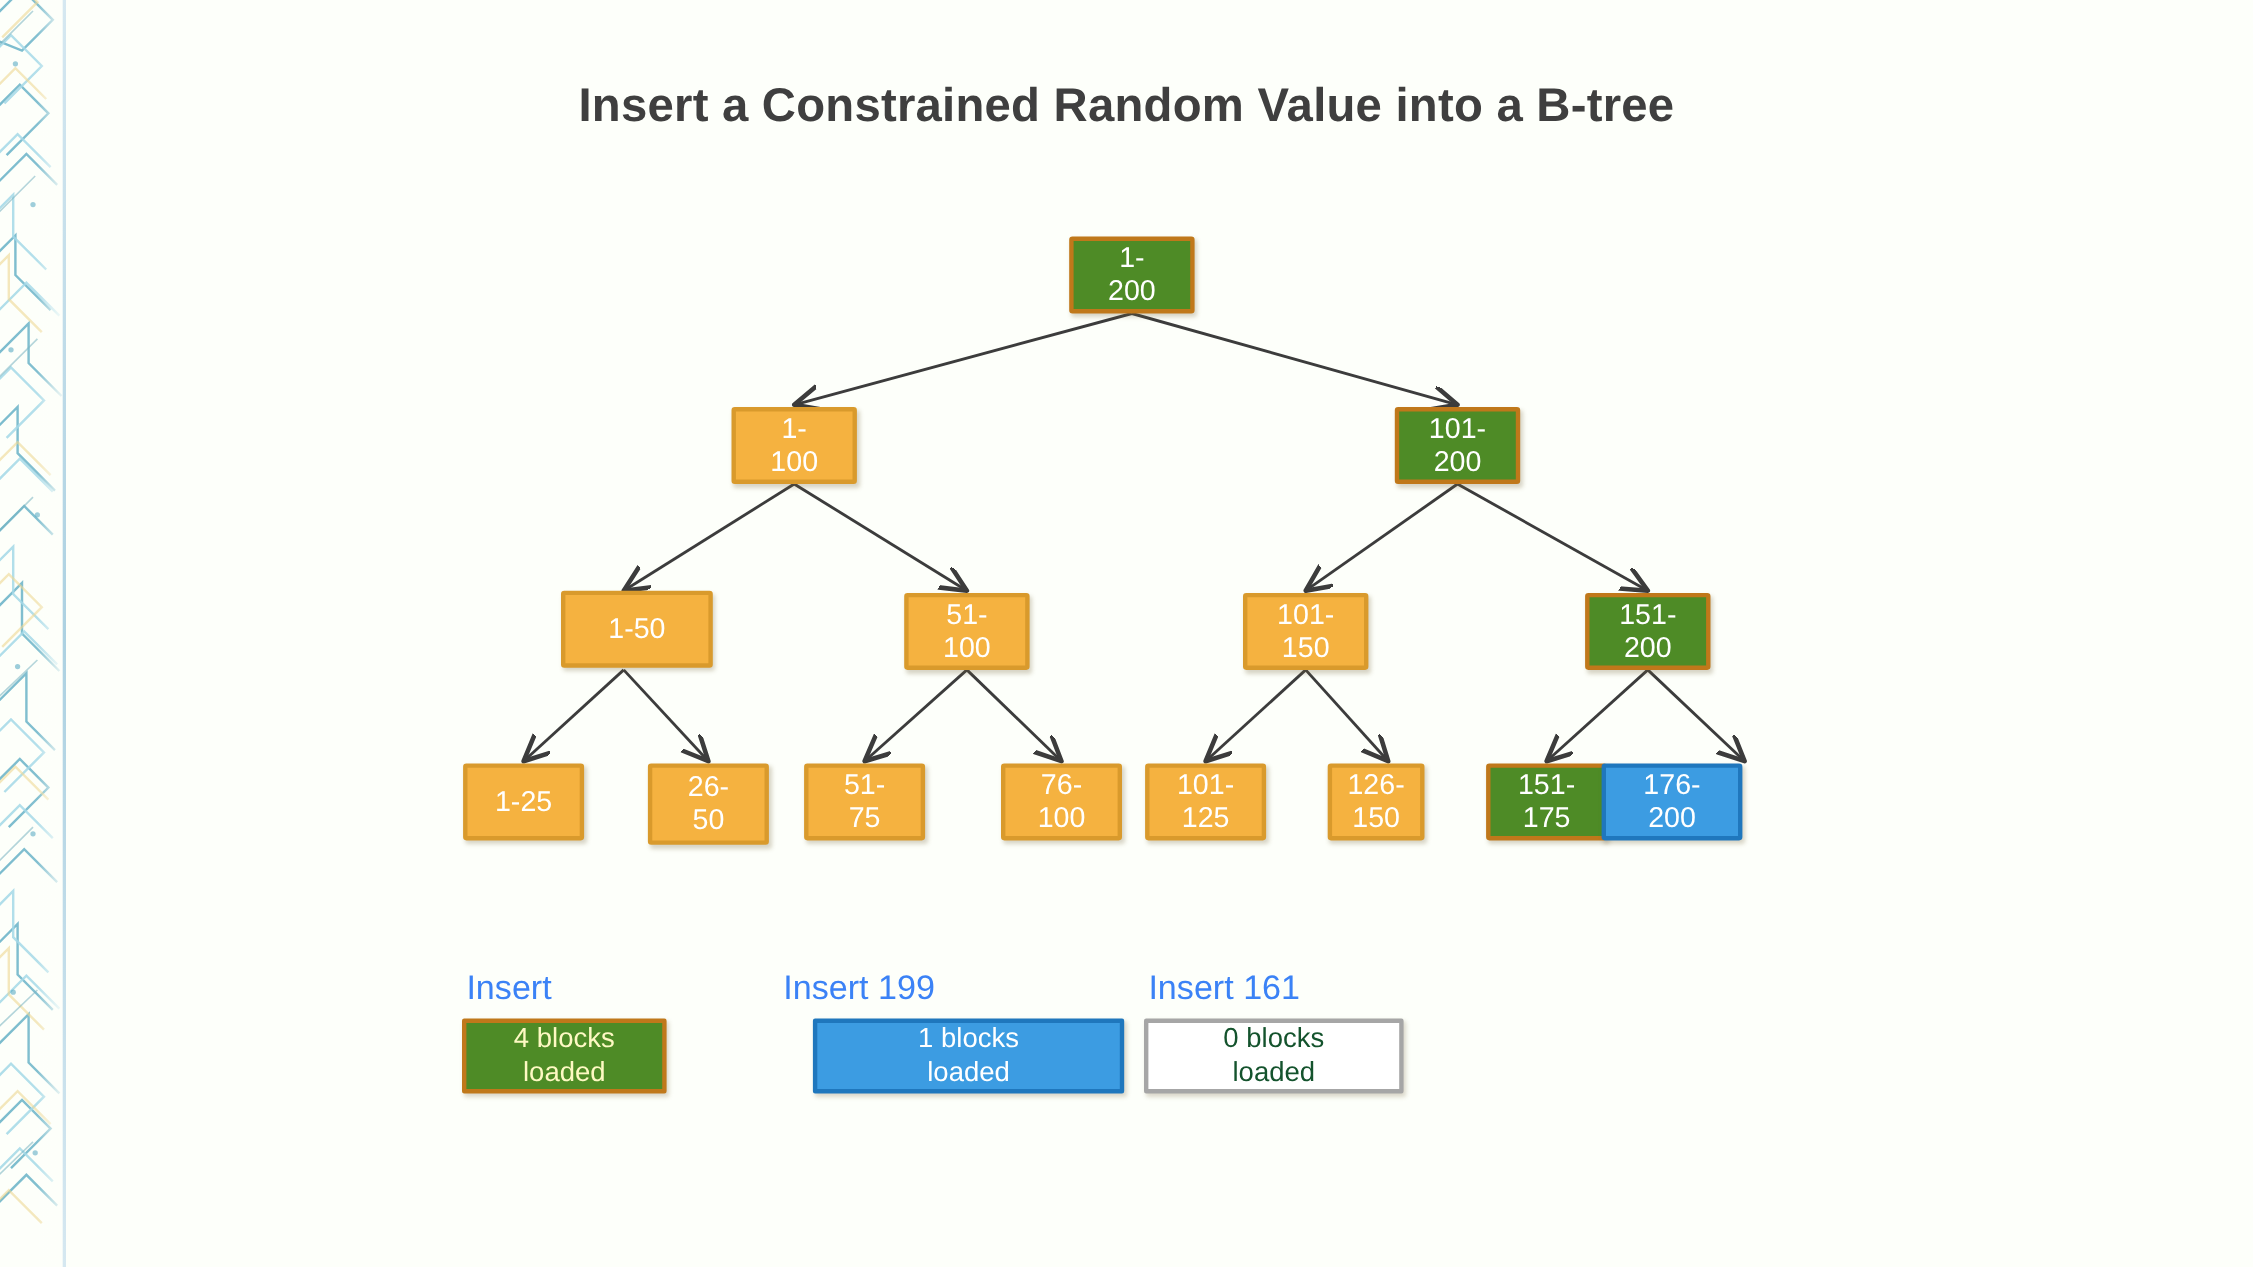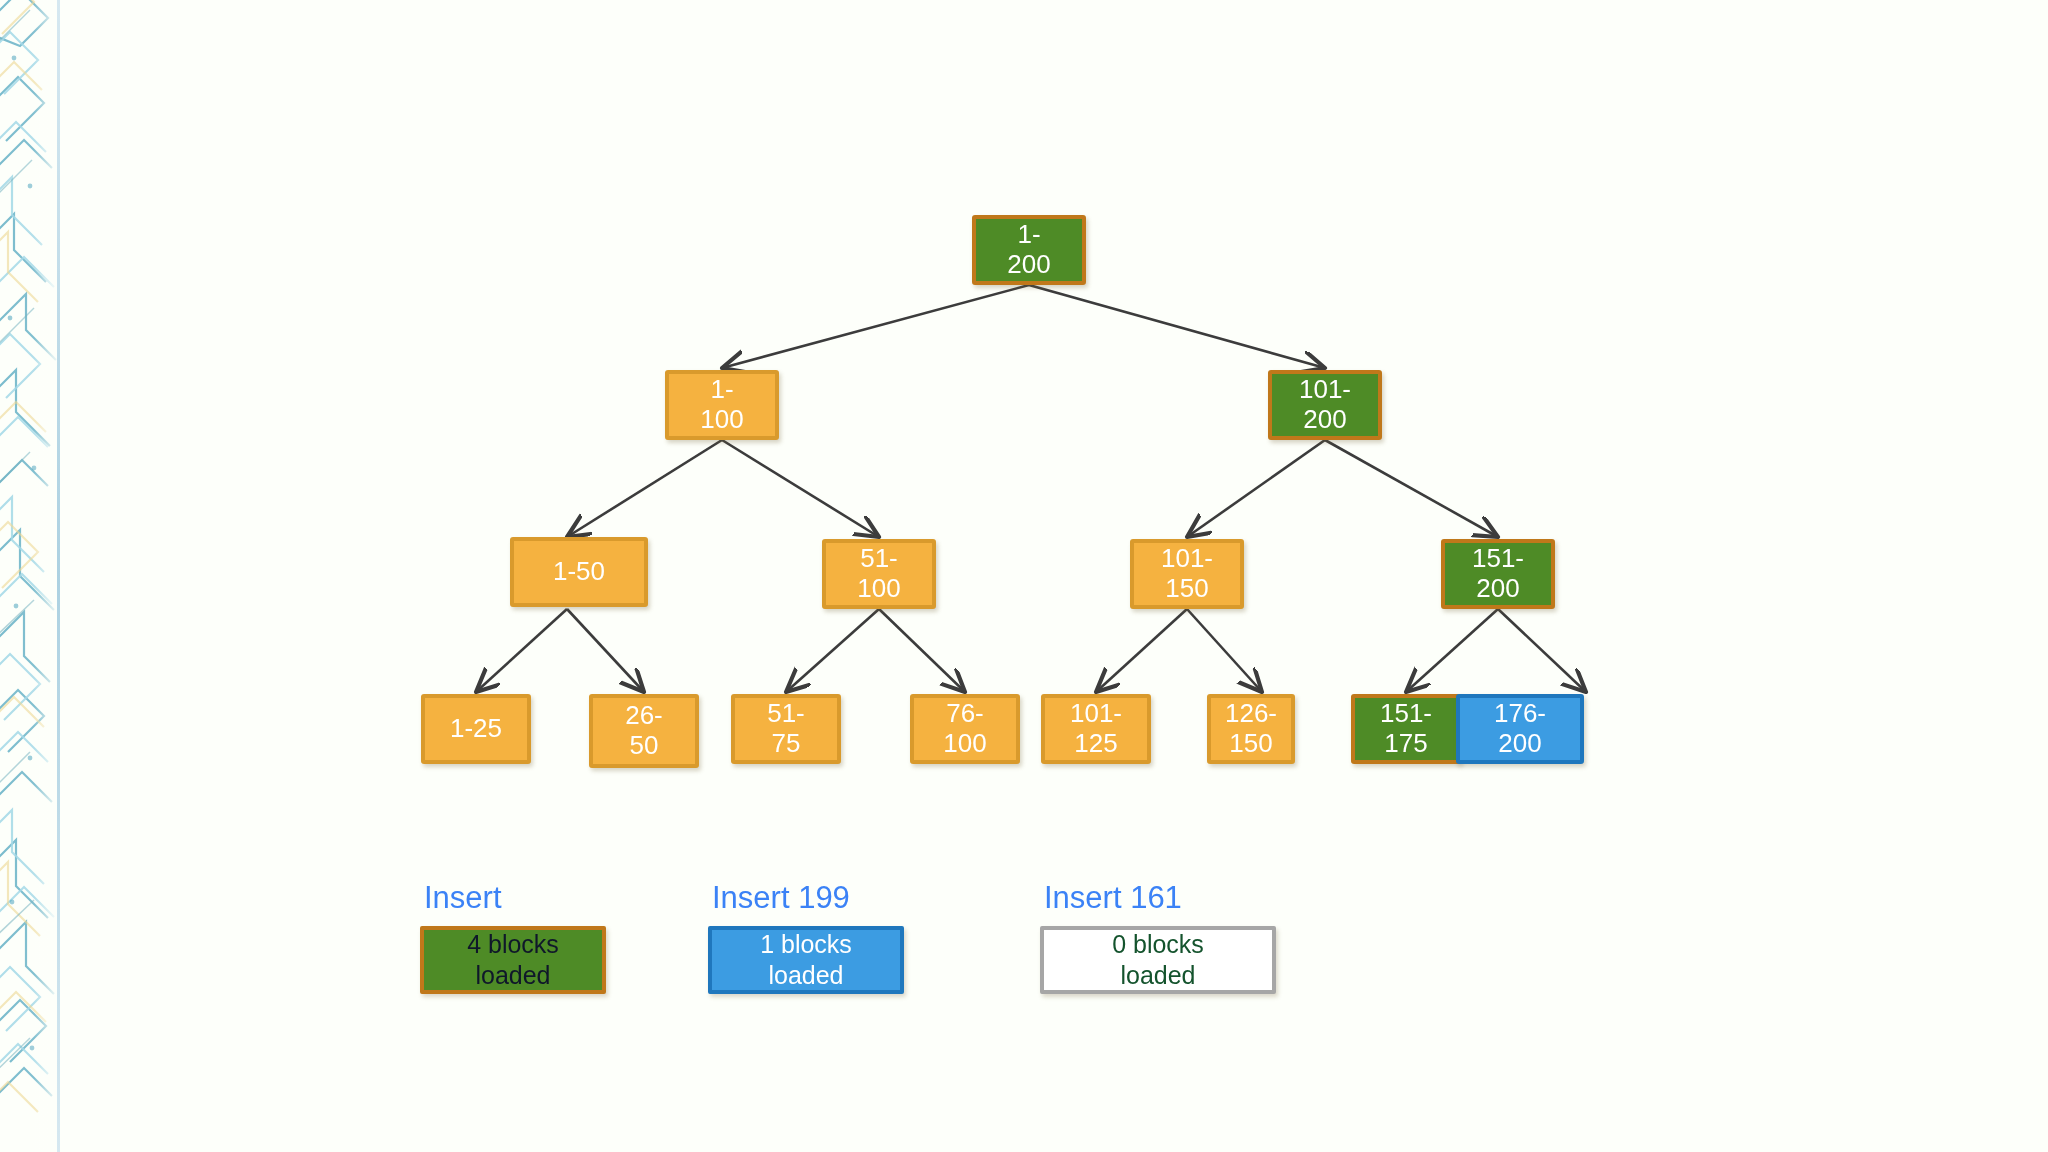--- a/index.html
+++ b/index.html
@@ -115,21 +115,21 @@
     display: flex;
     align-items: center;
     justify-content: center;
     text-align: center;
     font-size: 25px;
     line-height: 1.25;
     border-radius: 2px;
     white-space: pre-line;
     box-shadow: 2px 3px 4px rgba(120,100,60,.25);
   }
-  .lb-green { background: #4e8b26; border: 4px solid #c0781a; color: #0f172a; }
+  .lb-green { background: #4e8b26; border: 4px solid #c0781a; color: #fef9c3; }
   .lb-blue  { background: #3c9ce2; border: 4px solid #1f77bd; color: #ffffff; }
   .lb-white { background: #ffffff; border: 4px solid #a6a6a6; color: #14532d; }
 </style>
 </head>
 <body>
 
 <div id="slide" style="background: rgb(253, 255, 250);">
 
   <div class="edge-band">
     <svg width="62" height="1152" viewBox="0 0 62 1152" xmlns="http://www.w3.org/2000/svg">
@@ -197,20 +197,21 @@
         <circle cx="16" cy="606" r="2.4"></circle>
         <circle cx="30" cy="758" r="2.4"></circle>
         <circle cx="12" cy="902" r="2.4"></circle>
         <circle cx="32" cy="1048" r="2.4"></circle>
       </g>
     </svg>
     <div class="edge-fade"></div>
   </div>
   <div class="edge-rule"></div>
 
+  <div class="slide-title">Insert a Constrained Random Value into a B-tree</div>
 
   <svg id="links" xmlns="http://www.w3.org/2000/svg">
     <defs>
       <marker id="arrowhead" markerWidth="11" markerHeight="11" refX="9" refY="4.2" orient="auto" markerUnits="strokeWidth">
         <path d="M0,0 L9,4.2 L0,8.4" fill="none" stroke="#3c3c3c" stroke-width="1.6" stroke-linecap="round" stroke-linejoin="round"></path>
       </marker>
     </defs>
     <g id="link-group">
         <line x1="1029" y1="285" x2="722" y2="368" stroke="#3c3c3c" stroke-width="2.6" marker-end="url(#arrowhead)"></line>
         <line x1="1029" y1="285" x2="1325" y2="368" stroke="#3c3c3c" stroke-width="2.6" marker-end="url(#arrowhead)"></line>
@@ -261,21 +262,21 @@
     </div>
 
   <div class="legend" id="legend-root">
       <div class="legend-col" style="left: 0px;">
         <div class="legend-head">Insert</div>
         <div class="legend-box lb-green" style="width: 186px; height: 68px;">4 blocks
 loaded</div>
       </div>
       <div class="legend-col" style="left: 288px;">
         <div class="legend-head">Insert 199</div>
-        <div class="legend-box lb-blue" style="width: 196px; height: 68px;">1 blocks
+        <div class="legend-box lb-blue" style="width: 283px; height: 68px; margin-left: 31px;">1 blocks
 loaded</div>
       </div>
       <div class="legend-col" style="left: 620px;">
         <div class="legend-head">Insert 161</div>
         <div class="legend-box lb-white" style="width: 236px; height: 68px;">0 blocks
 loaded</div>
       </div>
     </div>
 
 </div>

